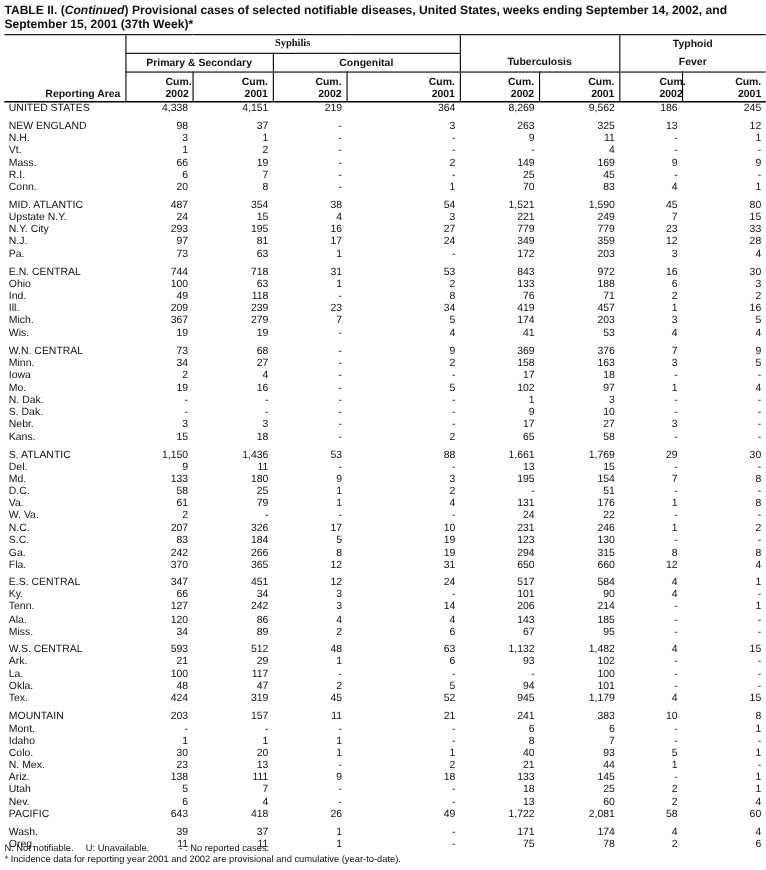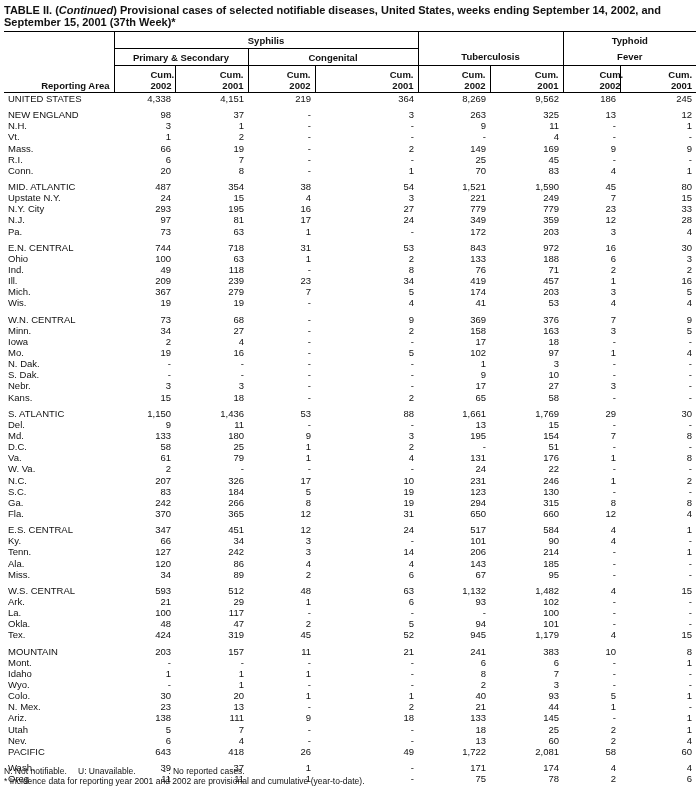--- a/index.html
+++ b/index.html
@@ -27,21 +27,21 @@
   col.c4 { width: 103px; }
   col.c5 { width: 72px; }
   col.c6 { width: 73px; }
   col.c7 { width: 57px; }
   col.c8 { width: 76px; }
   thead th {
     font-weight: bold; font-size: 9.5px; line-height: 11px;
     padding: 1px 4px 1px 4px;
   }
   thead tr.h1 th { border-top: 1px solid #000; height: 14px; }
-  thead tr.h1 th.grp { text-align: center; border-bottom: 1px solid #000; }
+  thead tr.h1 th.grp { text-align: center; border-bottom: 1px solid #000; font-family: Liberation Serif, serif; }
   thead tr.h2 th { height: 14px; text-align: center; }
   thead tr.h2 th.sub { border-bottom: 1px solid #000; }
   thead tr.h3 th { text-align: right; vertical-align: bottom; border-bottom: 1px solid #000; height: 24px; padding-left: 36px; }
   thead th.area-h { text-align: left; vertical-align: bottom; }
   .vl { border-left: 1px solid #000; }
   tbody td {
     padding: 0 4px; height: 11.15px; line-height: 11px;
     text-align: right; white-space: nowrap; overflow: hidden;
   }
   tbody td.area { text-align: left; }
@@ -629,31 +629,20 @@
         <td>1</td>
         <td>1</td>
         <td>1</td>
         <td>-</td>
         <td>8</td>
         <td>7</td>
         <td>-</td>
         <td>-</td>
       </tr>
       <tr>
-        <td class="area">Wyo.</td>
-        <td>-</td>
-        <td>1</td>
-        <td>-</td>
-        <td>-</td>
-        <td>2</td>
-        <td>3</td>
-        <td>-</td>
-        <td>-</td>
-      </tr>
-      <tr>
         <td class="area">Colo.</td>
         <td>30</td>
         <td>20</td>
         <td>1</td>
         <td>1</td>
         <td>40</td>
         <td>93</td>
         <td>5</td>
         <td>1</td>
       </tr>

